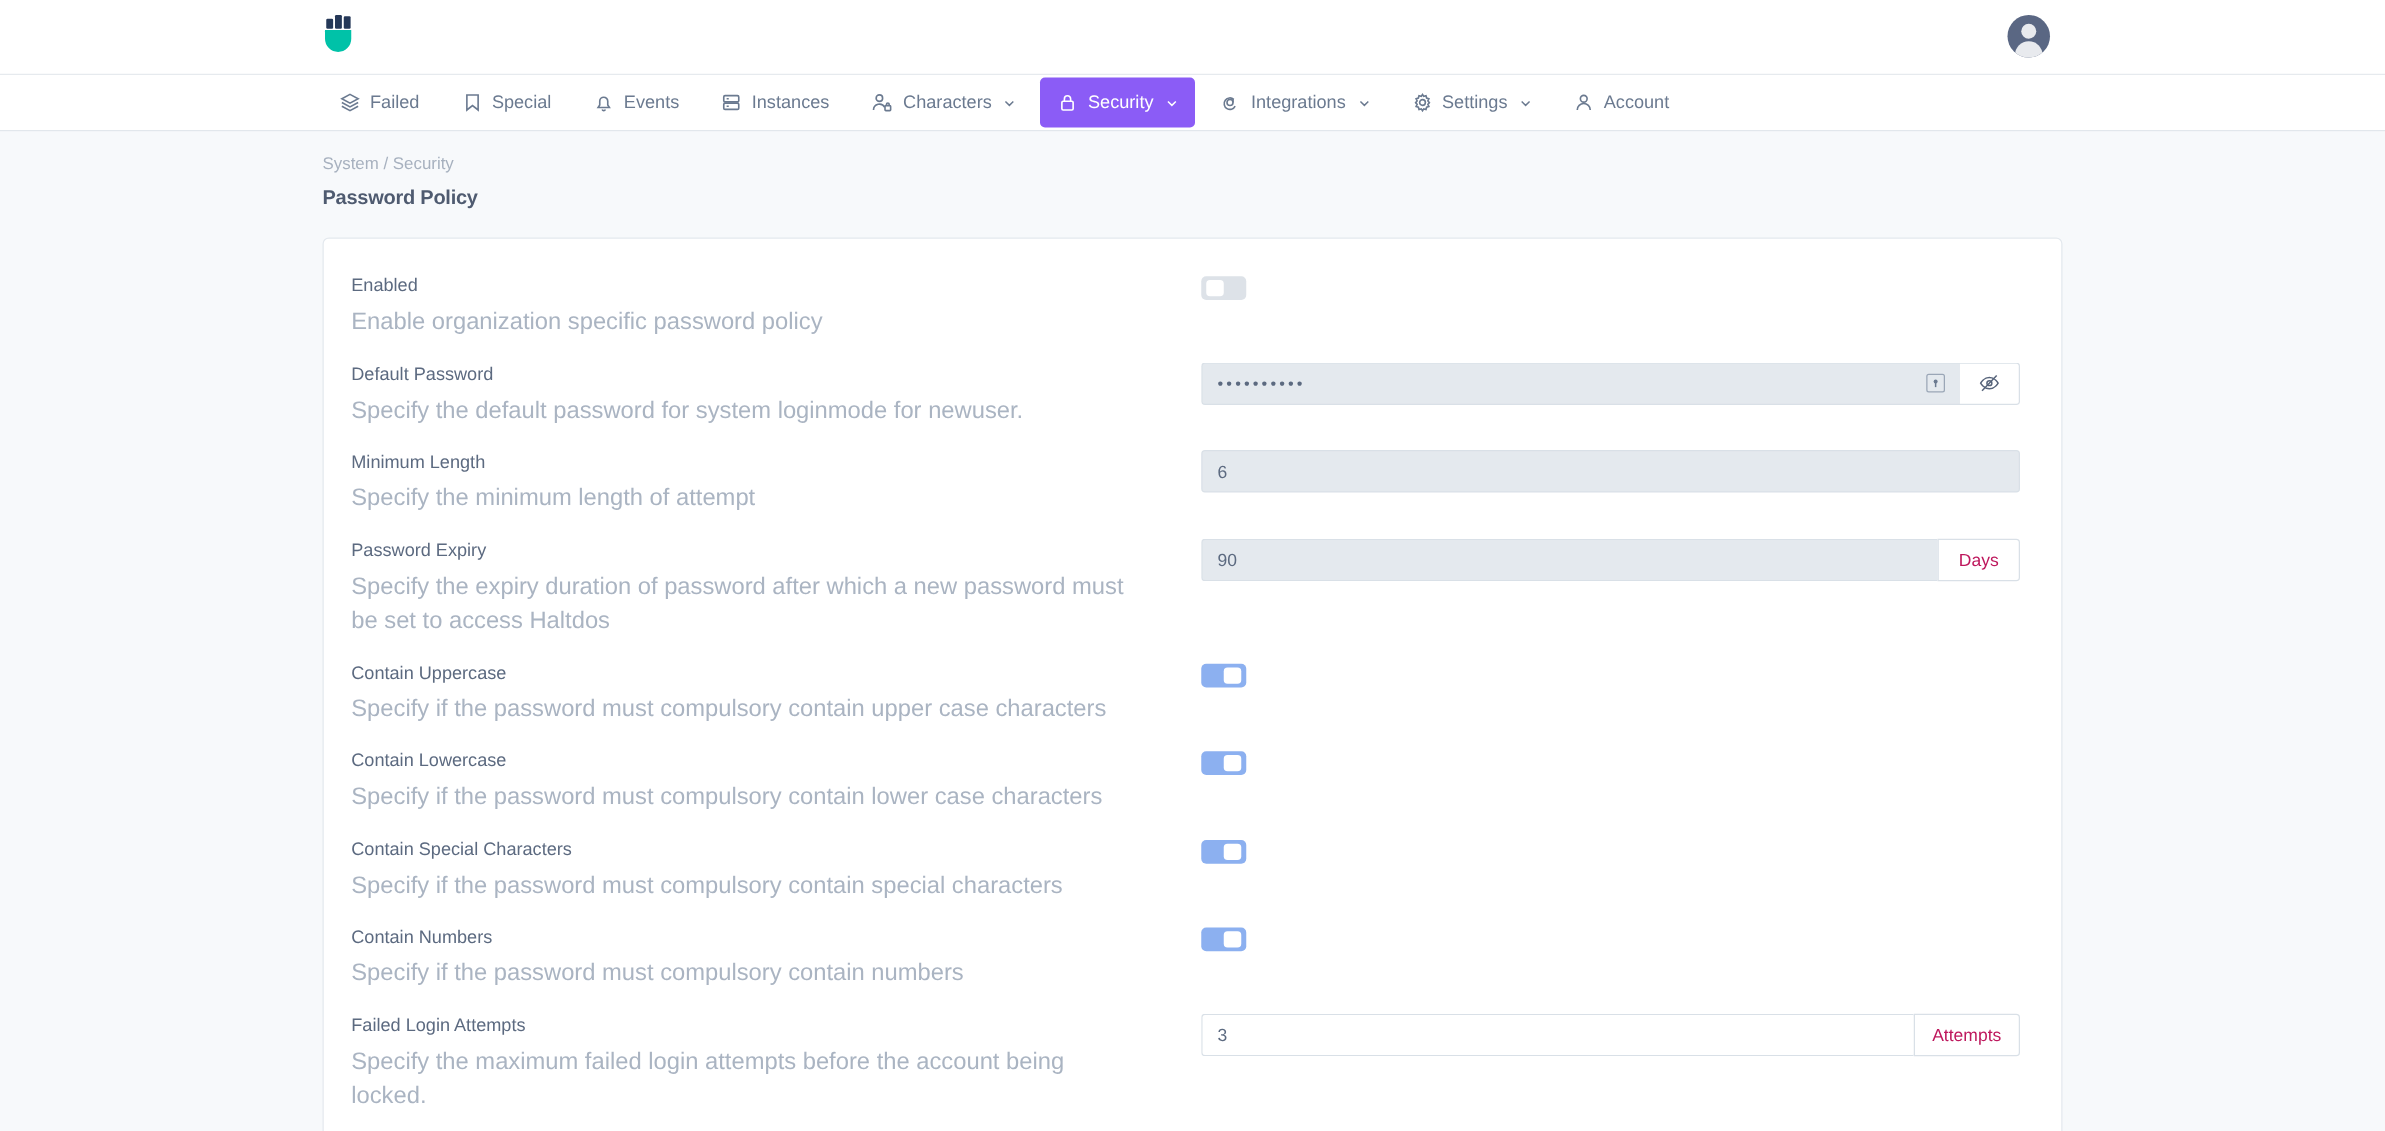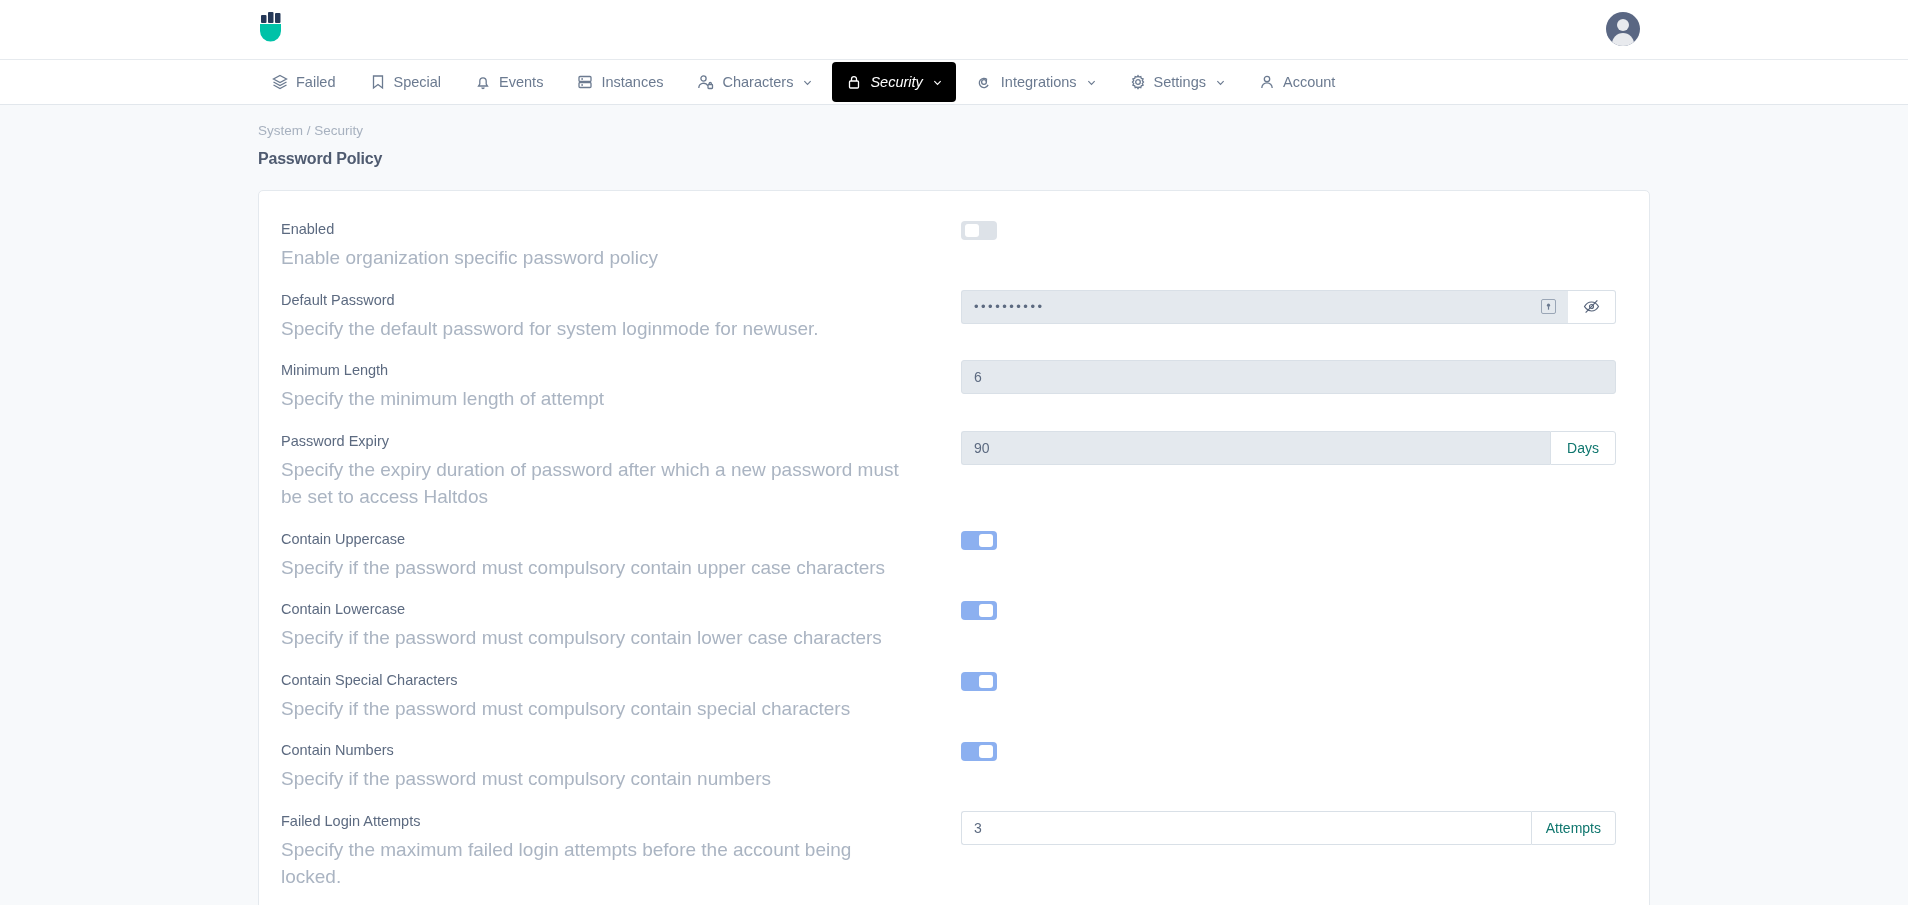--- a/index.html
+++ b/index.html
@@ -41,22 +41,22 @@
     border-bottom: 1px solid #e2e7ec;
   }
   .nav-item {
     display: flex; align-items: center; gap: 8px;
     padding: 0 14px; margin-right: 6px;
     color: #6b7a90; font-size: 14.5px;
     cursor: pointer; user-select: none;
     white-space: nowrap;
   }
   .nav-item.active {
-    background: #000000; color: #ffffff; border-radius: 4px;
-    margin-top: 2px; margin-bottom: 2px; font-style: italic;
+    background: #8b5cf6; color: #ffffff; border-radius: 4px;
+    margin-top: 2px; margin-bottom: 2px;
   }
   .nav-item svg { flex: none; display: block; }
   .caret { width: 9px; height: 9px; margin-left: 2px; }
 
   
   .page { padding-left: 258px; padding-right: 258px; padding-top: 18px; }
   .breadcrumb { color: #a7b1bf; font-size: 13.5px; margin-bottom: 12px; }
   .page-title {
     color: #4f5b70; font-size: 16px; font-weight: bold;
     margin-bottom: 22px; letter-spacing: -0.2px;
@@ -104,21 +104,21 @@
     background: #ffffff;
   }
   .inp.disabled { background: #e4e9ee; color: #5c6a80; }
   .field.has-suffix .inp { border-radius: 3px 0 0 3px; border-right: none; }
   .suffix {
     height: 34px; min-width: 66px;
     border: 1px solid #d9e0e7; border-left: 1px solid #d9e0e7;
     border-radius: 0 3px 3px 0;
     background: #ffffff; display: flex; align-items: center;
     justify-content: center; padding: 0 14px;
-    font-size: 14px; color: #0f766e; white-space: nowrap;
+    font-size: 14px; color: #be185d; white-space: nowrap;
   }
   .pw-dots { letter-spacing: 2.5px; font-size: 13px; color: #5c6a80; }
   .key-btn {
     width: 15px; height: 15px; border: 1px solid #9aa6b6;
     border-radius: 2px; display: flex; align-items: center;
     justify-content: center; cursor: pointer; margin-left: auto;
   }
   .eye-btn {
     width: 48px; height: 34px;
     border: 1px solid #d9e0e7; border-left: none;

